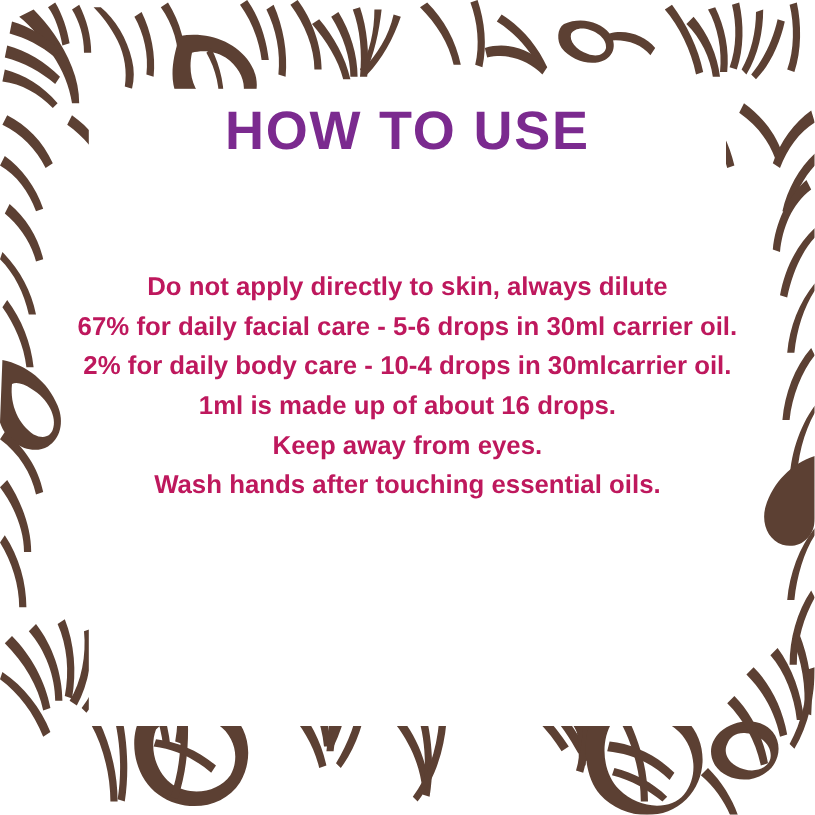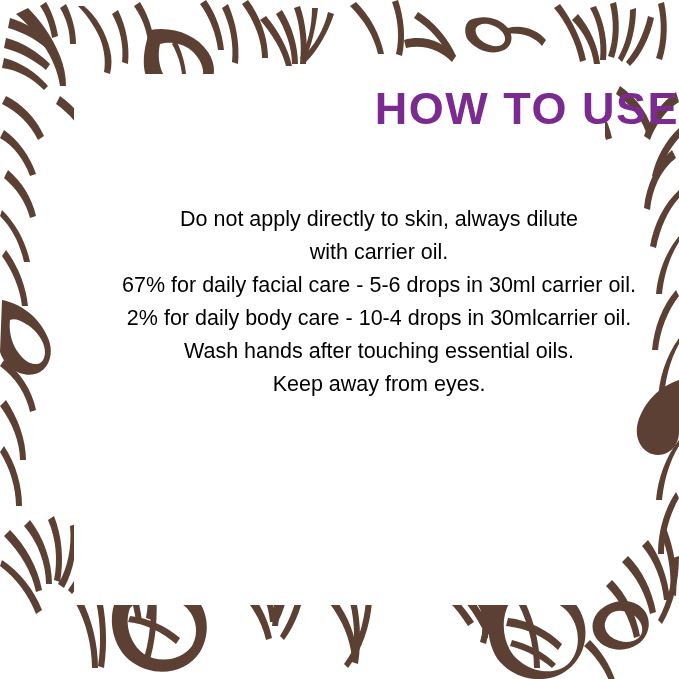--- a/index.html
+++ b/index.html
@@ -42,40 +42,41 @@
 
   
   .content {
     position: absolute;
     left: 0;
     top: 0;
     width: 679px;
     height: 679px;
     display: flex;
     flex-direction: column;
-    align-items: flex-end;
+    align-items: center;
   }
 
   .title {
     margin-top: 86px;
     font-size: 45px;
     font-weight: bold;
     letter-spacing: 1.5px;
     color: #7b2a8f;
     text-align: center;
     line-height: 1;
   }
 
   .body-lines {
-    margin-top: 72px;
+    margin-top: 92px;
     width: 600px;
     text-align: center;
-    color: #000000;
+    color: #be185d;
     font-size: 21.5px;
     line-height: 33px;
+    font-weight: bold;
   }
   .body-lines .line {
     white-space: nowrap;
   }
 </style>
 </head>
 <body>
 
 <div class="page">
 
@@ -221,21 +222,21 @@
       </g>
     </svg>
   </div>
 
   <div class="inner-panel"></div>
 
   <div class="content">
     <div class="title">HOW TO USE</div>
     <div class="body-lines">
       <div class="line">Do not apply directly to skin, always dilute</div>
-      <div class="line">with carrier oil.</div>
       <div class="line">67% for daily facial care - 5-6 drops in 30ml carrier oil.</div>
       <div class="line">2% for daily body care -  10-4 drops in 30mlcarrier oil.</div>
+      <div class="line">1ml is made up of about 16 drops.</div>
+      <div class="line">Keep away from eyes.</div>
       <div class="line">Wash hands after touching essential oils.</div>
-      <div class="line">Keep away from eyes.</div>
     </div>
   </div>
 
 </div>
 
 </body></html>

